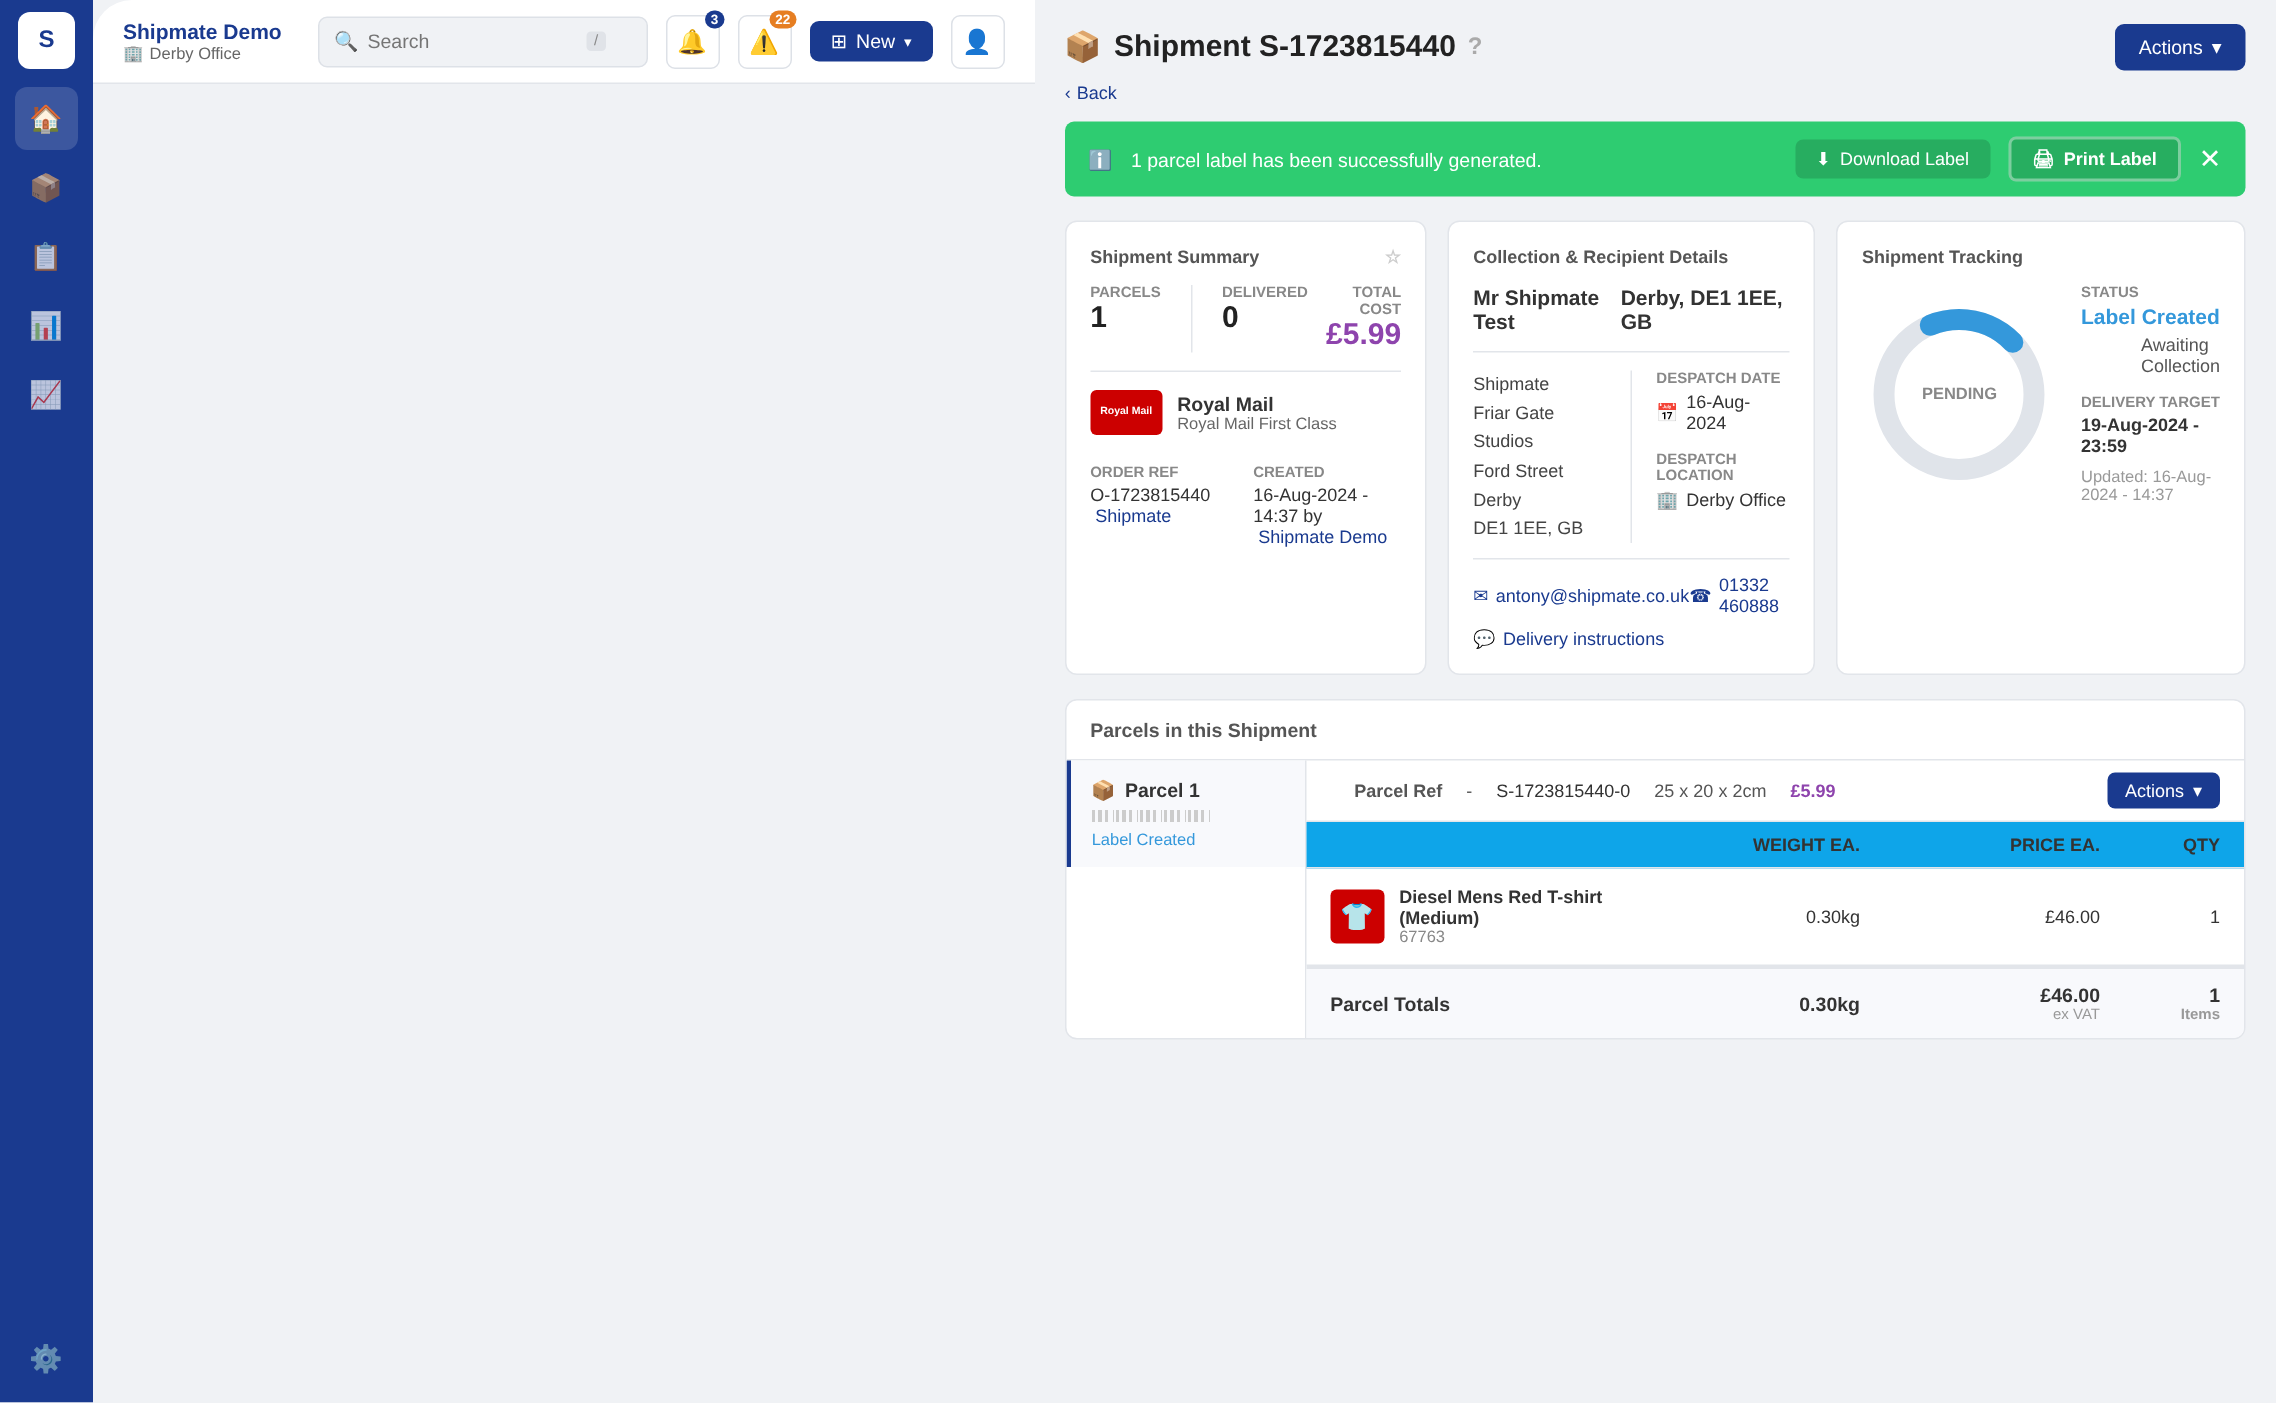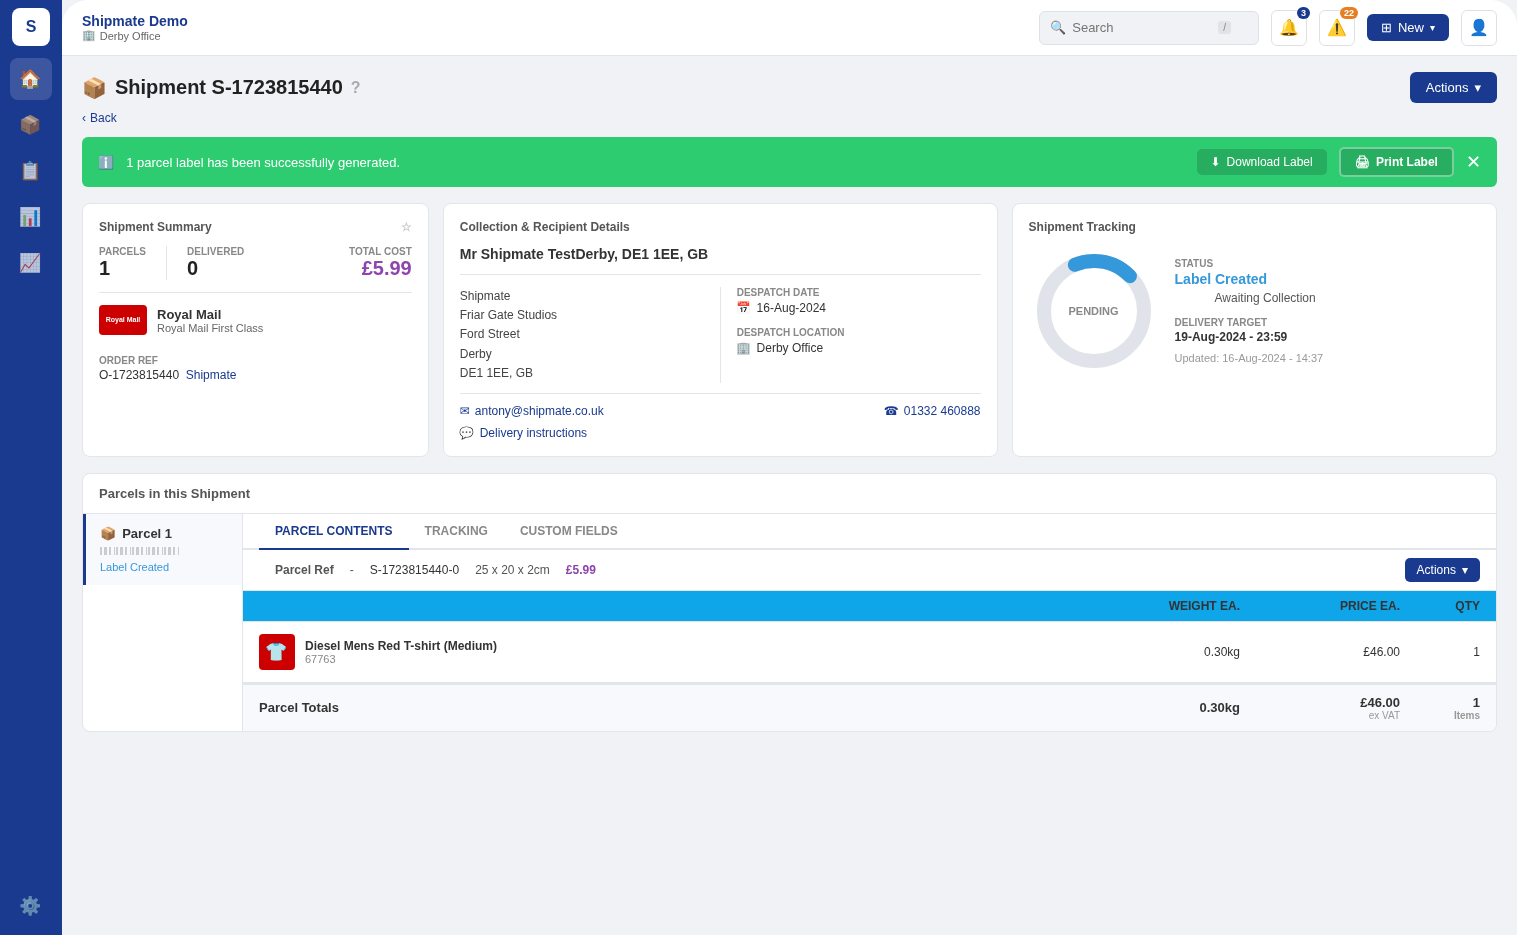--- a/index.html
+++ b/index.html
@@ -7,21 +7,21 @@
 
     
     .sidebar { width: 62px; background: #1a3a8f; display: flex; flex-direction: column; align-items: center; padding: 8px 0; gap: 4px; flex-shrink: 0; }
     .sidebar-logo { width: 38px; height: 38px; background: #fff; border-radius: 8px; display: flex; align-items: center; justify-content: center; margin-bottom: 8px; }
     .sidebar-logo span { color: #1a3a8f; font-weight: 900; font-size: 16px; }
     .sidebar-icon { width: 42px; height: 42px; display: flex; align-items: center; justify-content: center; border-radius: 8px; cursor: pointer; color: rgba(255,255,255,0.7); font-size: 18px; }
     .sidebar-icon:hover, .sidebar-icon.active { background: rgba(255,255,255,0.15); color: #fff; }
     .sidebar-spacer { flex: 1; }
 
     
-    .main { flex: 1; display: flex; flex-direction: column; overflow: hidden; border-radius: 26px; }
+    .main { flex: 1; display: flex; flex-direction: row; overflow: hidden; border-radius: 26px; }
 
     
     .topbar { background: #fff; border-bottom: 1px solid #e2e5ea; padding: 0 20px; height: 56px; display: flex; align-items: center; gap: 12px; flex-shrink: 0; }
     .topbar-brand { display: flex; flex-direction: column; }
     .topbar-title { color: #1a3a8f; font-weight: 600; font-size: 14px; }
     .topbar-sub { color: #666; font-size: 11px; display: flex; align-items: center; gap: 4px; }
     .topbar-spacer { flex: 1; }
     .search-box { display: flex; align-items: center; background: #f0f2f5; border: 1px solid #dde1e7; border-radius: 6px; padding: 0 10px; gap: 6px; height: 34px; width: 220px; }
     .search-box input { background: none; border: none; outline: none; font-size: 13px; color: #666; width: 140px; }
     .search-shortcut { background: #e0e3e8; border-radius: 3px; padding: 1px 5px; font-size: 10px; color: #888; }
@@ -247,20 +247,27 @@
           </div>
         </div>
         <div class="meta-grid">
           <div class="meta-row">
             <div class="meta-label">ORDER REF</div>
             <div class="meta-value">
               <span>O-1723815440</span>
               &nbsp;<a class="meta-link">Shipmate</a>
             </div>
           </div>
+          <div class="meta-row">
+            <div class="meta-label">CREATED</div>
+            <div class="meta-value">
+              <span>16-Aug-2024 - 14:37 by</span>
+              &nbsp;<a class="meta-link">Shipmate Demo</a>
+            </div>
+          </div>
         </div>
       </div>
 
       <div class="card">
         <div class="card-title">Collection &amp; Recipient Details</div>
         <div class="recipient-header">
           <span class="recipient-name">Mr Shipmate Test</span>
           <span class="recipient-location">Derby, DE1 1EE, GB</span>
         </div>
         <div class="address-despatch">
@@ -336,25 +343,20 @@
             <div class="parcel-item-name">
               <span>📦</span>
               <span>Parcel 1</span>
             </div>
             <div class="parcel-barcode"></div>
             <div class="parcel-status">Label Created</div>
           </div>
         </div>
 
         <div class="parcel-content">
-          <div class="parcel-tabs">
-            <div class="parcel-tab active">PARCEL CONTENTS</div>
-            <div class="parcel-tab">TRACKING</div>
-            <div class="parcel-tab">CUSTOM FIELDS</div>
-          </div>
           <div class="parcel-meta">
             <span class="ref-label">Parcel Ref</span>
             <span>-</span>
             <span class="ref-value">S-1723815440-0</span>
             <span class="dims">25 x 20 x 2cm</span>
             <span class="price">£5.99</span>
             <div class="parcel-meta-spacer"></div>
             <button class="parcel-actions-btn">
               <span>Actions</span>
               <span>▾</span>

